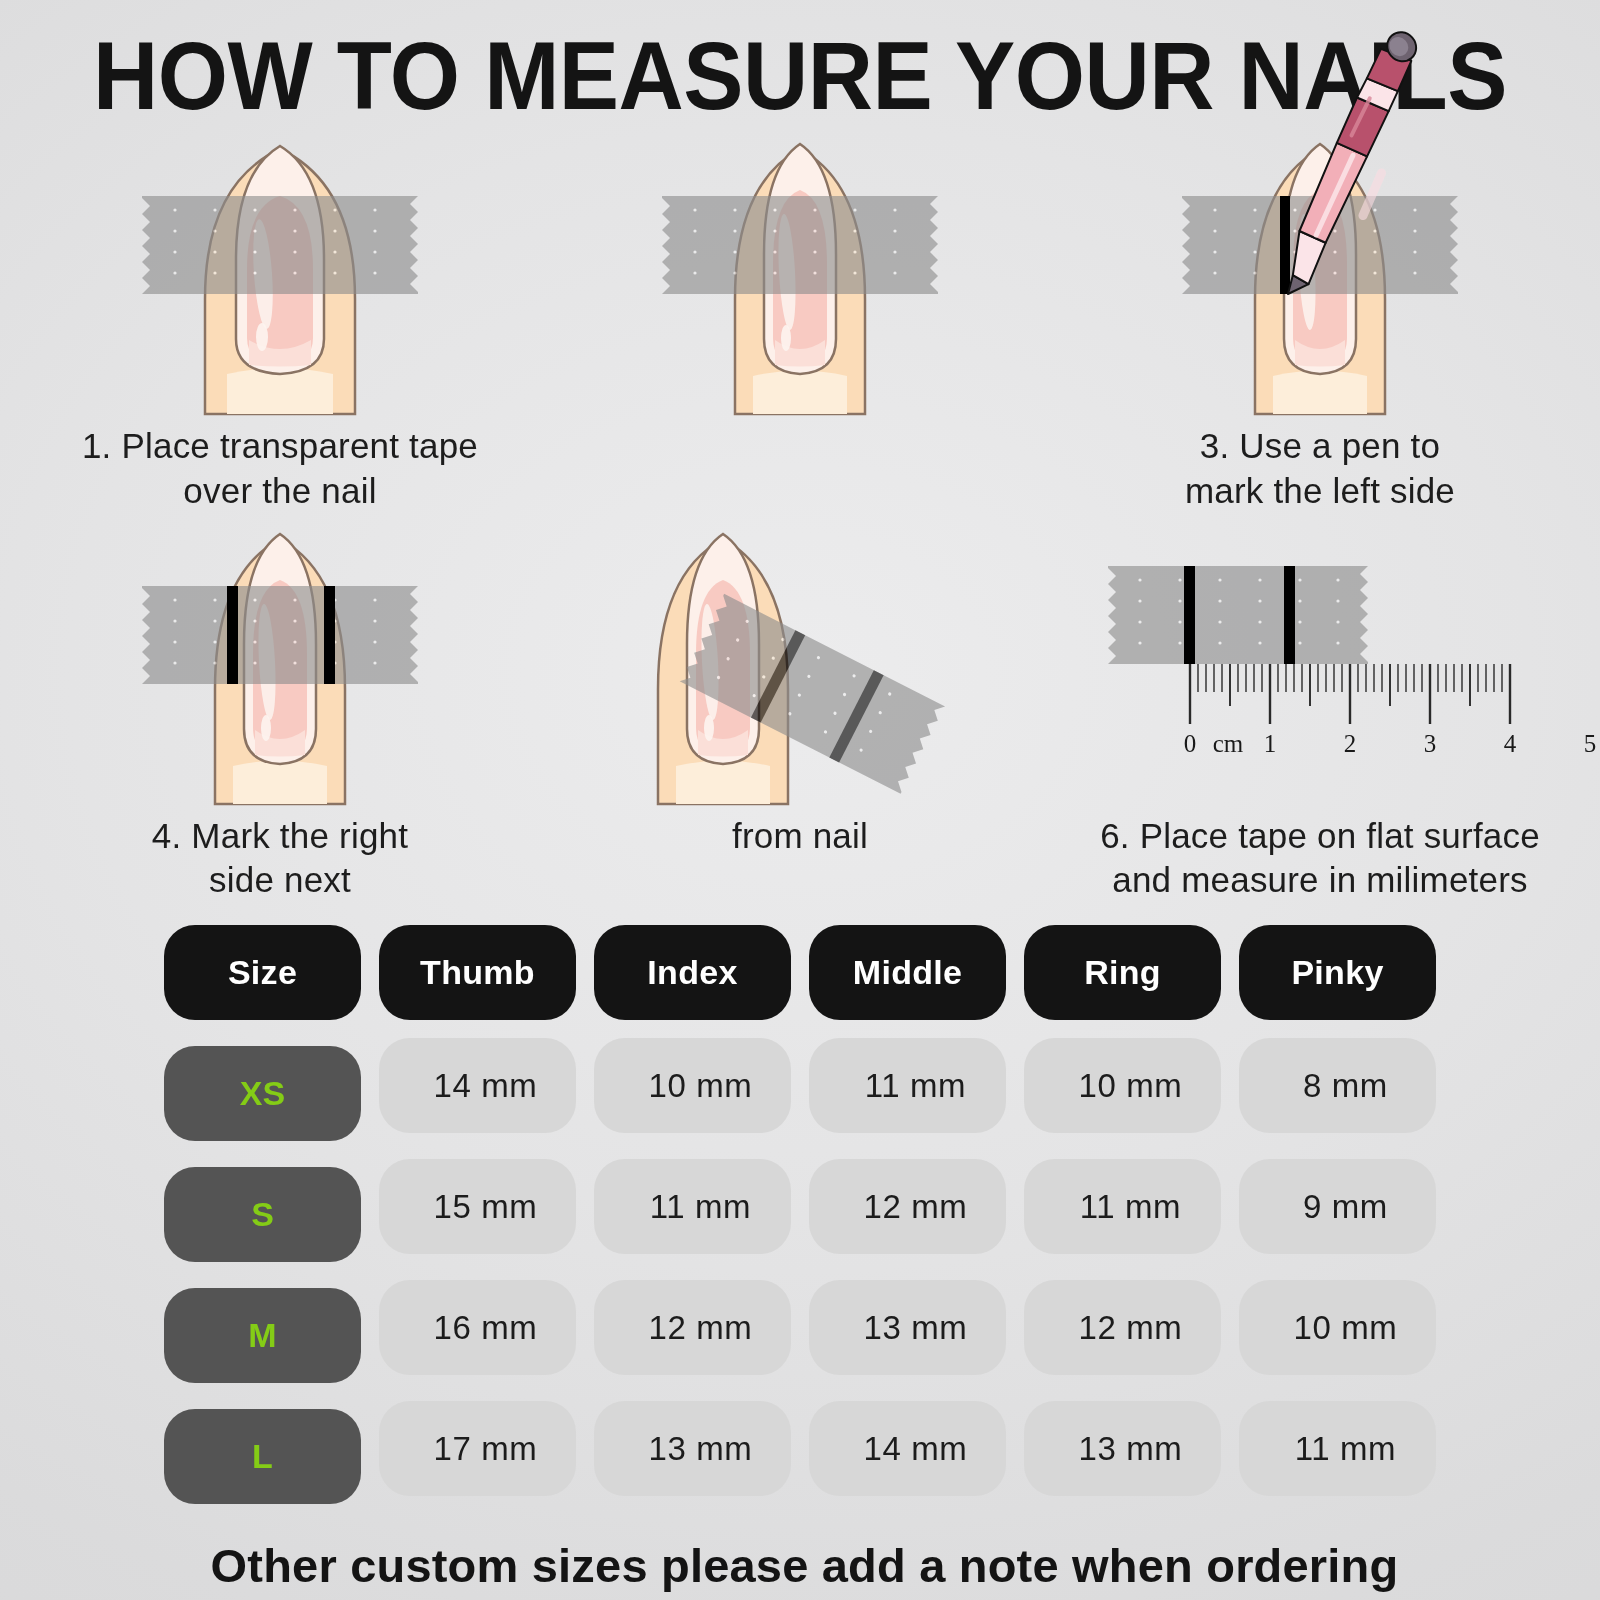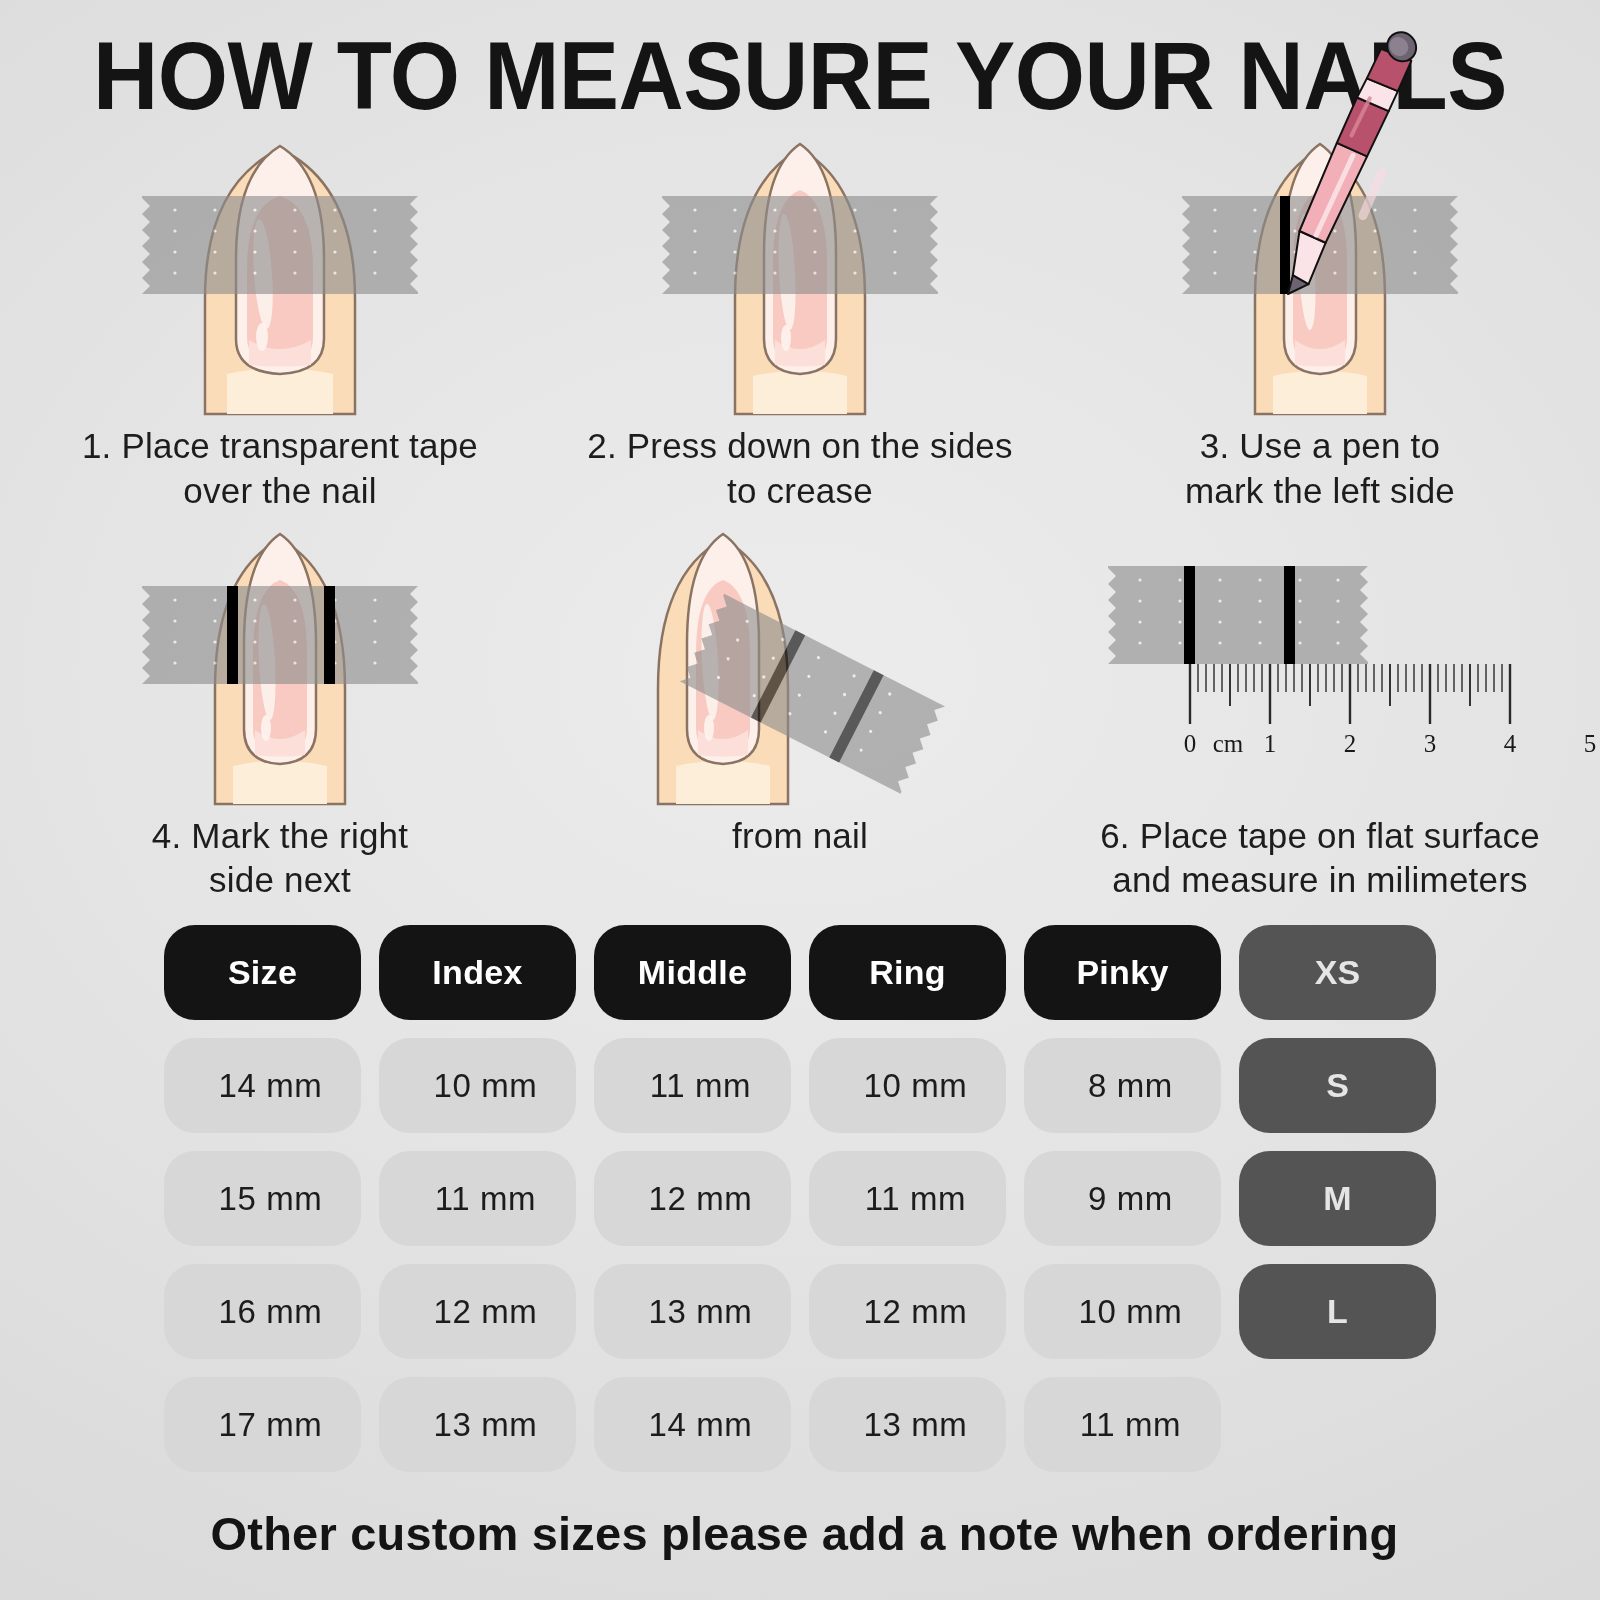--- a/index.html
+++ b/index.html
@@ -78,24 +78,25 @@
   .cell.head {
     background: #141414;
     color: #ffffff;
     font-weight: bold;
     font-family: "Liberation Sans Narrow", "Liberation Sans", sans-serif;
     font-size: 34px;
     letter-spacing: 0.3px;
   }
   .cell.sizecell {
     background: #545454;
-    color: #e5e5e5;
+    color: #84cc16;
     font-weight: bold;
     font-family: "Liberation Sans Narrow", "Liberation Sans", sans-serif;
     font-size: 34px;
+    margin-top: 8px;
   }
   .cell.value {
     background: #d7d7d7;
     color: #1c1c1c;
     font-weight: 300;
     font-size: 33px;
     letter-spacing: 0.6px;
     padding-left: 16px;
   }
 
@@ -218,24 +219,20 @@
               <circle cx="245" cy="128" r="1.6"></circle>
             <circle cx="45" cy="149" r="1.6"></circle>
               <circle cx="85" cy="149" r="1.6"></circle>
               <circle cx="125" cy="149" r="1.6"></circle>
             <circle cx="165" cy="149" r="1.6"></circle>
               <circle cx="205" cy="149" r="1.6"></circle>
               <circle cx="245" cy="149" r="1.6"></circle>
           </g>
         </g>
       </svg>
-    </div>
-    <div class="step-caption">
-      <div>2. Press down on the sides</div>
-      <div>to crease</div>
     </div>
   </div>
 
   <div class="step">
     <div class="step-art">
       <svg width="300" height="290" viewBox="0 0 300 290">
         <defs>
           <clipPath id="fingerClip3">
               <path d="M85 290 L85 175 Q85 60 150 25 Q215 60 215 175 L215 290 Z"></path>
             </clipPath>
@@ -506,20 +503,21 @@
     <div class="step-caption">
       <div>6. Place tape on flat surface</div>
       <div>and measure in milimeters</div>
     </div>
   </div>
 </div>
 
 <div class="size-table">
 
   <div class="cell head">Size</div>
+  <div class="cell head">Thumb</div>
   <div class="cell head">Index</div>
   <div class="cell head">Middle</div>
   <div class="cell head">Ring</div>
   <div class="cell head">Pinky</div>
 
   <div class="cell sizecell">XS</div>
   <div class="cell value">14 mm</div>
   <div class="cell value">10 mm</div>
   <div class="cell value">11 mm</div>
   <div class="cell value">10 mm</div>

